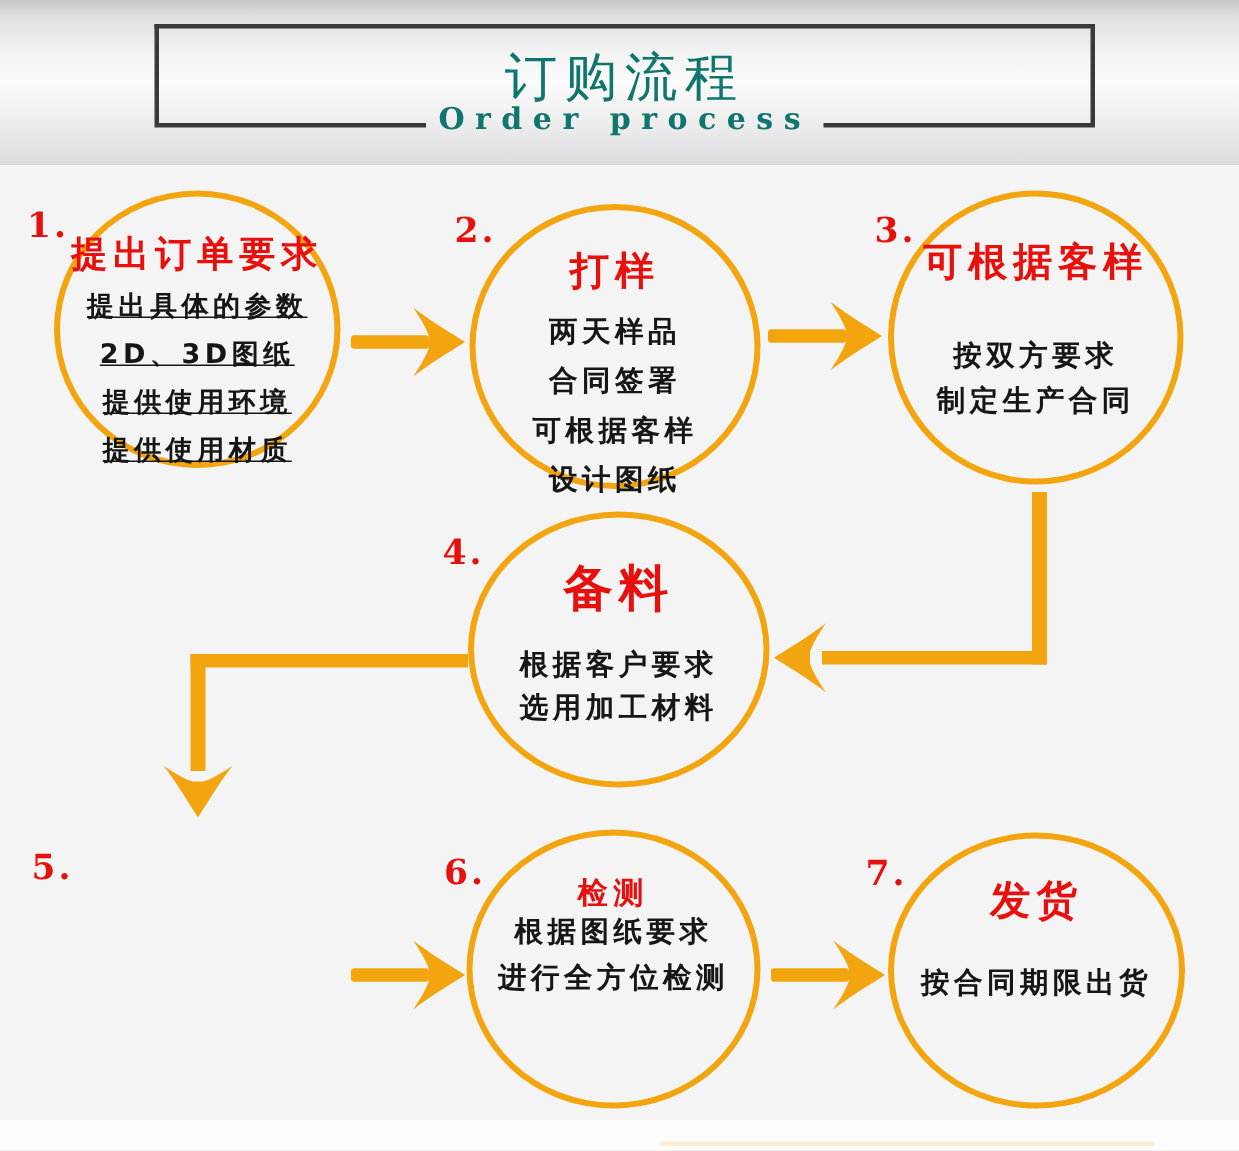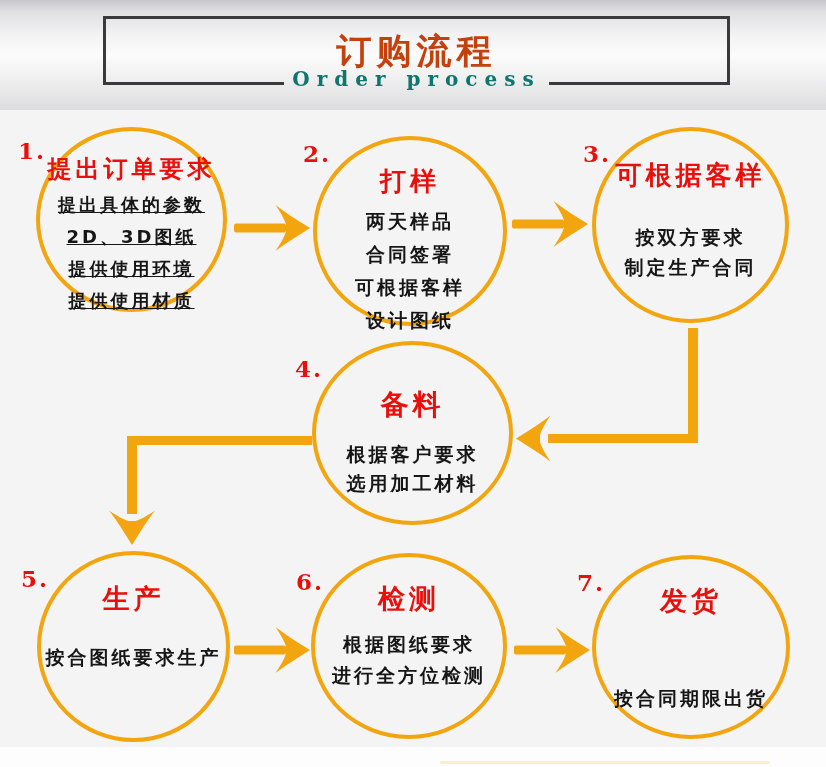--- a/index.html
+++ b/index.html
@@ -15,22 +15,22 @@
   }
   .header-box{
     position:absolute;left:103px;top:16px;width:621px;height:63px;
     border-top:3px solid #3a3a3c;border-left:3px solid #3a3a3c;border-right:3px solid #3a3a3c;
   }
   .header-box .bb{position:absolute;bottom:-3px;height:3px;background:#3a3a3c;}
   .bb-left{left:-3px;width:181px;}
   .bb-right{left:443px;width:181px;}
   .header-title{
     position:absolute;left:0;top:9px;width:100%;text-align:center;
-    font-family:"DejaVu Serif",serif;font-weight:bold;font-size:35px;
-    letter-spacing:5px;color:#c2410c;
+    font-family:"DejaVu Serif",serif;font-weight:normal;font-size:35px;
+    letter-spacing:5px;color:#0f766e;
   }
   .header-sub{
     position:absolute;left:0;top:48px;width:100%;text-align:center;
     font-family:"DejaVu Serif",serif;font-weight:bold;font-size:20px;
     letter-spacing:7px;color:#0f766e;
   }
   
   .circle{
     position:absolute;border:4px solid #F2A50F;border-radius:50%;
     box-sizing:border-box;display:flex;flex-direction:column;align-items:center;
@@ -41,25 +41,25 @@
   .step-num{
     position:absolute;color:#E8100C;font-weight:bold;font-size:23px;
     font-family:"DejaVu Serif",serif;letter-spacing:2px;
   }
   .c1 .c-title{font-size:24px;margin-top:25px;margin-bottom:7px;}
   .c1 .c-line{font-size:18px;line-height:32px;text-decoration:underline;}
   .c2 .c-title{font-size:26px;margin-top:27px;margin-bottom:9px;}
   .c2 .c-line{font-size:19px;line-height:33px;}
   .c3 .c-title{font-size:26px;margin-top:30px;margin-bottom:32px;}
   .c3 .c-line{font-size:19px;line-height:30px;}
-  .c4 .c-title{font-size:28px;margin-top:45px;margin-bottom:19px;}
+  .c4 .c-title{font-size:33px;margin-top:29px;margin-bottom:19px;}
   .c4 .c-line{font-size:19px;line-height:29px;}
   .c5 .c-title{font-size:27px;margin-top:29px;margin-bottom:29px;}
   .c5 .c-line{font-size:19px;line-height:28px;}
-  .c6 .c-title{font-size:27px;margin-top:27px;margin-bottom:15px;}
+  .c6 .c-title{font-size:20px;margin-top:27px;}
   .c6 .c-line{font-size:19px;line-height:31px;}
   .c7 .c-title{font-size:27px;margin-top:27px;margin-bottom:25px;}
   .c7 .c-line{font-size:19px;line-height:28px;}
   .arrow-svg{position:absolute;}
   .arrow-svg path,.arrow-svg rect{fill:#F2A50F;}
   .bottom-strip{
     position:absolute;left:0;top:747px;width:826px;height:20px;background:#fdfdfd;
   }
   .bottom-faint-line{
     position:absolute;left:440px;top:761px;width:330px;height:3px;
@@ -109,32 +109,28 @@
     <div class="c-line">按双方要求</div>
     <div class="c-line">制定生产合同</div>
   </div>
 
   <div class="circle c4" style="left:312px;top:341px;width:201px;height:184px;">
     <div class="c-title">备料</div>
     <div class="c-line">根据客户要求</div>
     <div class="c-line">选用加工材料</div>
   </div>
 
-  <div class="circle c5" style="left:37px;top:551px;width:193px;height:191px;">
-    <div class="c-title">生产</div>
-    <div class="c-line">按合图纸要求生产</div>
-  </div>
 
   <div class="circle c6" style="left:311px;top:553px;width:196px;height:186px;">
     <div class="c-title">检测</div>
     <div class="c-line">根据图纸要求</div>
     <div class="c-line">进行全方位检测</div>
   </div>
 
-  <div class="circle c7" style="left:592px;top:555px;width:198px;height:184px;gap:43px;">
+  <div class="circle c7" style="left:592px;top:555px;width:198px;height:184px;">
     <div class="c-title">发货</div>
     <div class="c-line">按合同期限出货</div>
   </div>
 
   <svg class="arrow-svg" style="left:234px;top:205px;" width="76" height="46" viewBox="0 0 76 46" aria-hidden="true">
     <rect x="0" y="18.5" width="52" height="9" rx="2"></rect>
     <path d="M74,23 C60.5,14.5 49,7.5 39.5,0 C45.5,9 49,15.5 50,19.5 L50,26.5 C49,30.5 45.5,37 39.5,46 C49,38.5 60.5,31.5 74,23 Z" transform="translate(2,0)"></path>
   </svg>
   <svg class="arrow-svg" style="left:512px;top:201px;" width="76" height="46" viewBox="0 0 76 46" aria-hidden="true">
     <rect x="0" y="18.5" width="52" height="9" rx="2"></rect>

